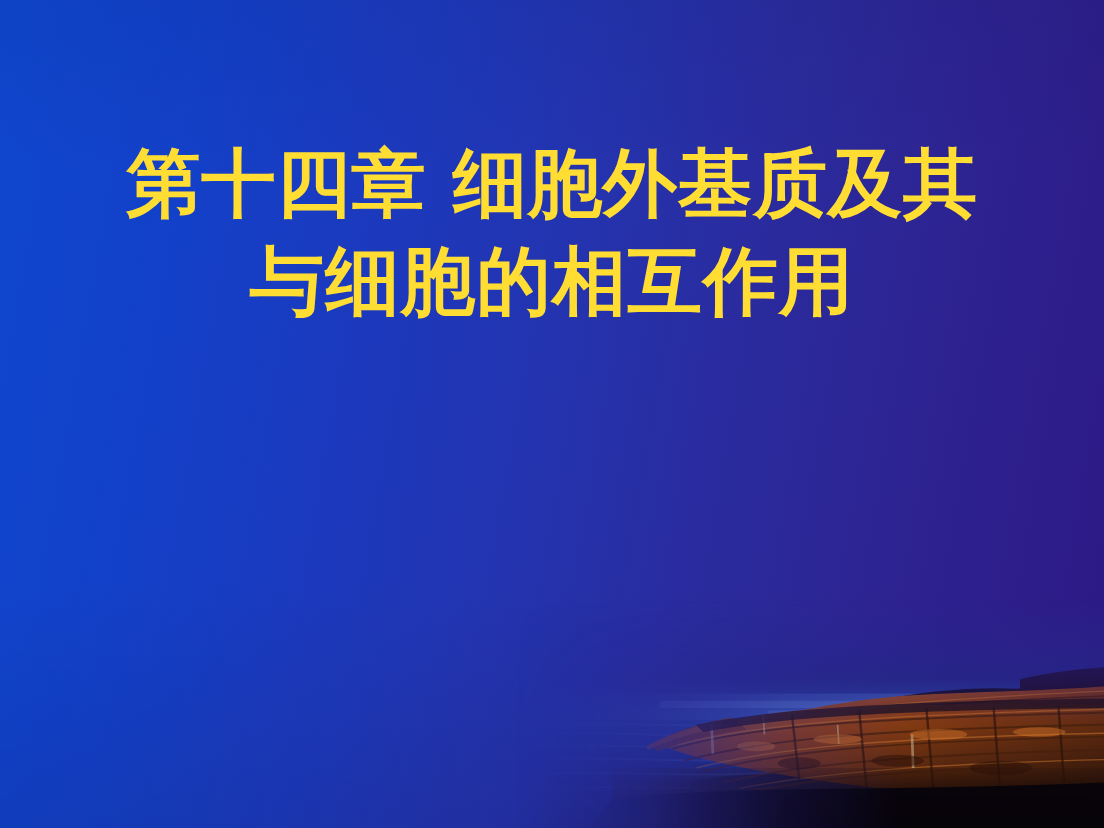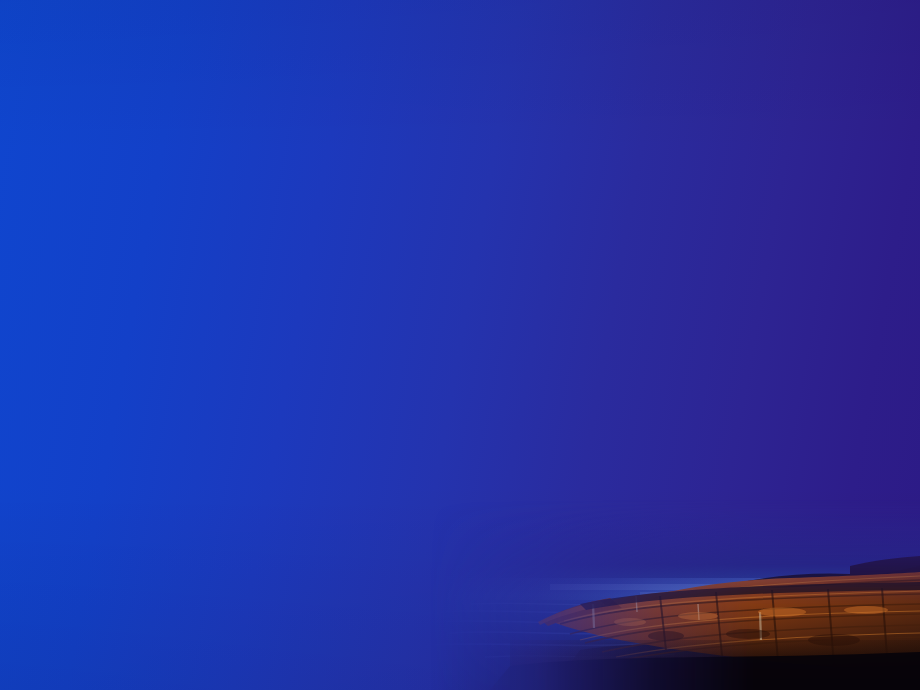--- a/index.html
+++ b/index.html
@@ -219,15 +219,17 @@
       </g>
 
       <path d="M150 104 C 210 92, 290 85, 490 82 L490 90 C 300 92, 215 99, 156 110 Z" fill="#1d1014" opacity="0.8"></path>
 
       <rect x="80" y="140" width="410" height="50" fill="url(#bottomDark)"></rect>
       <path d="M80 166 C 180 154, 300 160, 490 152 L490 190 L60 190 Z" fill="#06030a" opacity="0.92"></path>
     </svg>
   </div>
 
   <div class="title-block">
+    <span class="title-line l1">第十四章 细胞外基质及其</span>
+    <span class="title-line l2">与细胞的相互作用</span>
   </div>
 
 </div>
 
 </body></html>

